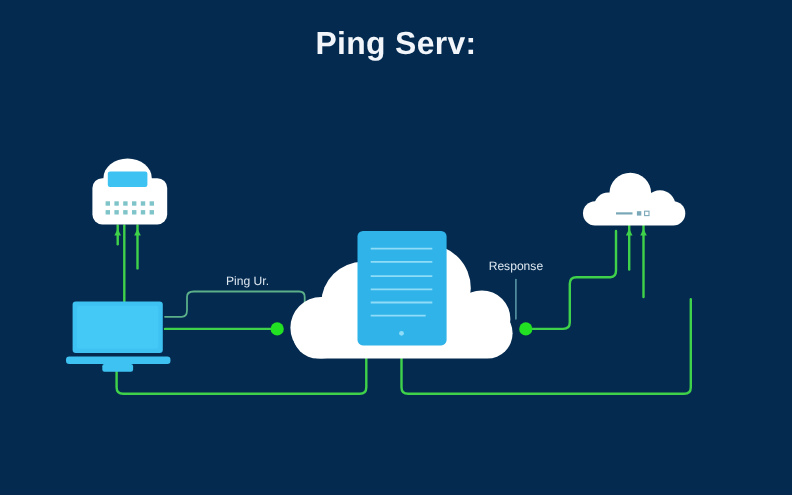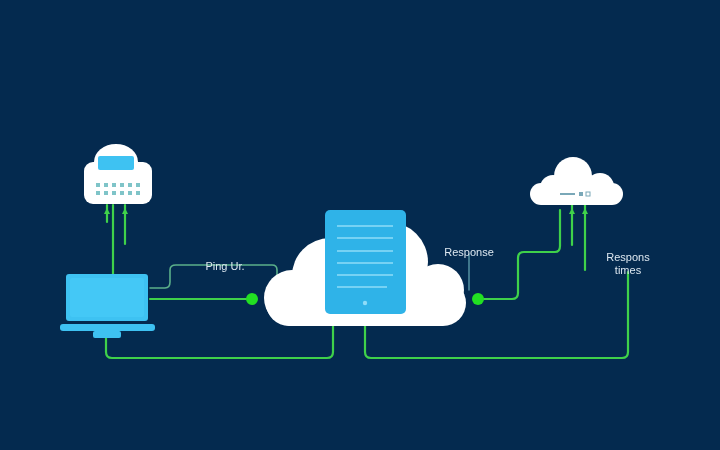--- a/index.html
+++ b/index.html
@@ -11,21 +11,20 @@
     #stage { position: relative; width: 720px; height: 450px; }
     #stage svg { position: absolute; left: 0; top: 0; }
     .title {
       position: absolute; left: 0; top: 24px; width: 720px;
       text-align: center; color: #f2f6fa; font-size: 29px; font-weight: bold;
       letter-spacing: 0.3px;
     }
     .lbl {
       position: absolute; color: #dde7f0; font-size: 11px; text-align: center;
       line-height: 13px;
-      margin-top: 10px;
     }
   </style>
 </head>
 <body>
 
 <div id="stage">
   <svg width="720" height="450" viewBox="0 0 720 450">
 
     <g fill="none" stroke="#3fd14a" stroke-width="2.2" stroke-linecap="round" stroke-linejoin="round">
 
@@ -112,19 +111,16 @@
       <circle cx="600" cy="187" r="14"></circle>
       <rect x="530" y="183" width="93" height="22" rx="11"></rect>
     </g>
     <g>
       <rect x="560" y="193" width="15" height="2" fill="#7aa8b8"></rect>
       <rect x="579" y="192" width="4" height="4" fill="#7aa8b8"></rect>
       <rect x="586" y="192" width="4" height="4" fill="none" stroke="#7aa8b8" stroke-width="1"></rect>
     </g>
   </svg>
 
+  <div class="title">Ping Serv:</div>
   <div class="lbl" style="left:190px; top:250px; width:70px;">Ping Ur.</div>
   <div class="lbl" style="left:436px; top:236px; width:66px;">Response</div>
-  <div class="lbl" style="left:596px; top:241px; width:64px;">
-    <div>Respons</div>
-    <div>times</div>
-  </div>
 </div>
 
 </body></html>

